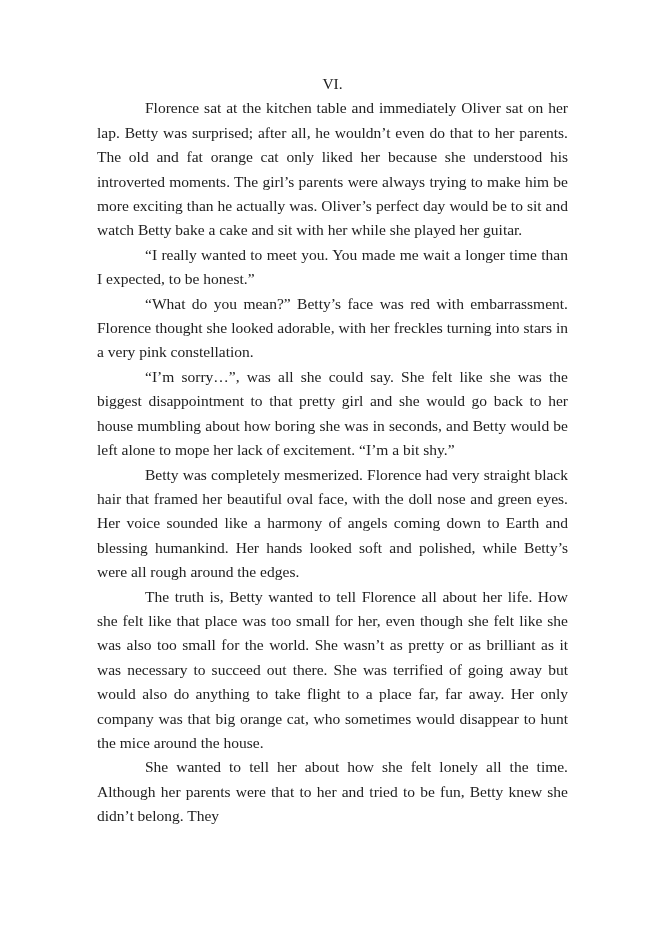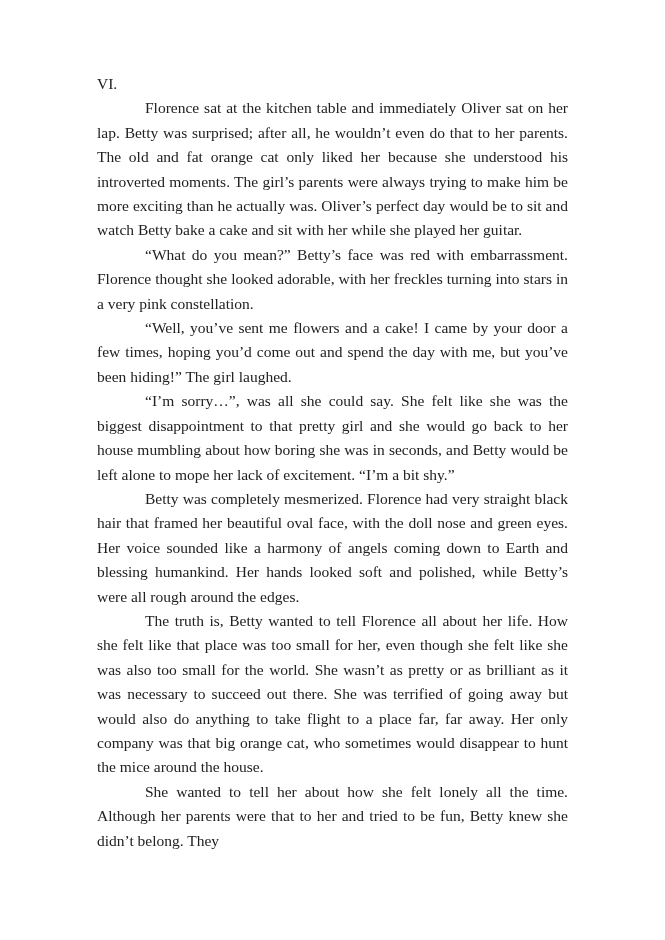--- a/index.html
+++ b/index.html
@@ -19,35 +19,35 @@
     background: #ffffff;
     padding: 72px 97px 78px 97px;
     color: #212121;
     font-family: "Liberation Serif", "DejaVu Serif", serif;
     font-size: 15.5px;
     line-height: 24.4px;
   }
   .heading {
     margin: 0;
     text-indent: 0;
-    text-align: left;
+    text-align: center;
   }
   .para {
     margin: 0;
     text-indent: 48px;
     text-align: justify;
   }
 </style>
 </head>
 <body>
 
 <div class="page">
   <div class="heading">VI.</div>
   <div>
       <p class="para">Florence sat at the kitchen table and immediately Oliver sat on her lap. Betty was surprised; after all, he wouldn’t even do that to her parents. The old and fat orange cat only liked her because she understood his introverted moments. The girl’s parents were always trying to make him be more exciting than he actually was. Oliver’s perfect day would be to sit and watch Betty bake a cake and sit with her while she played her guitar.</p>
+      <p class="para">“I really wanted to meet you. You made me wait a longer time than I expected, to be honest.”</p>
       <p class="para">“What do you mean?” Betty’s face was red with embarrassment. Florence thought she looked adorable, with her freckles turning into stars in a very pink constellation.</p>
-      <p class="para">“Well, you’ve sent me flowers and a cake! I came by your door a few times, hoping you’d come out and spend the day with me, but you’ve been hiding!” The girl laughed.</p>
       <p class="para">“I’m sorry…”, was all she could say. She felt like she was the biggest disappointment to that pretty girl and she would go back to her house mumbling about how boring she was in seconds, and Betty would be left alone to mope her lack of excitement. “I’m a bit shy.”</p>
       <p class="para">Betty was completely mesmerized. Florence had very straight black hair that framed her beautiful oval face, with the doll nose and green eyes. Her voice sounded like a harmony of angels coming down to Earth and blessing humankind. Her hands looked soft and polished, while Betty’s were all rough around the edges.</p>
       <p class="para">The truth is, Betty wanted to tell Florence all about her life. How she felt like that place was too small for her, even though she felt like she was also too small for the world. She wasn’t as pretty or as brilliant as it was necessary to succeed out there. She was terrified of going away but would also do anything to take flight to a place far, far away. Her only company was that big orange cat, who sometimes would disappear to hunt the mice around the house.</p>
       <p class="para">She wanted to tell her about how she felt lonely all the time. Although her parents were that to her and tried to be fun, Betty knew she didn’t belong. They</p>
     </div>
 </div>
 
 </body></html>

